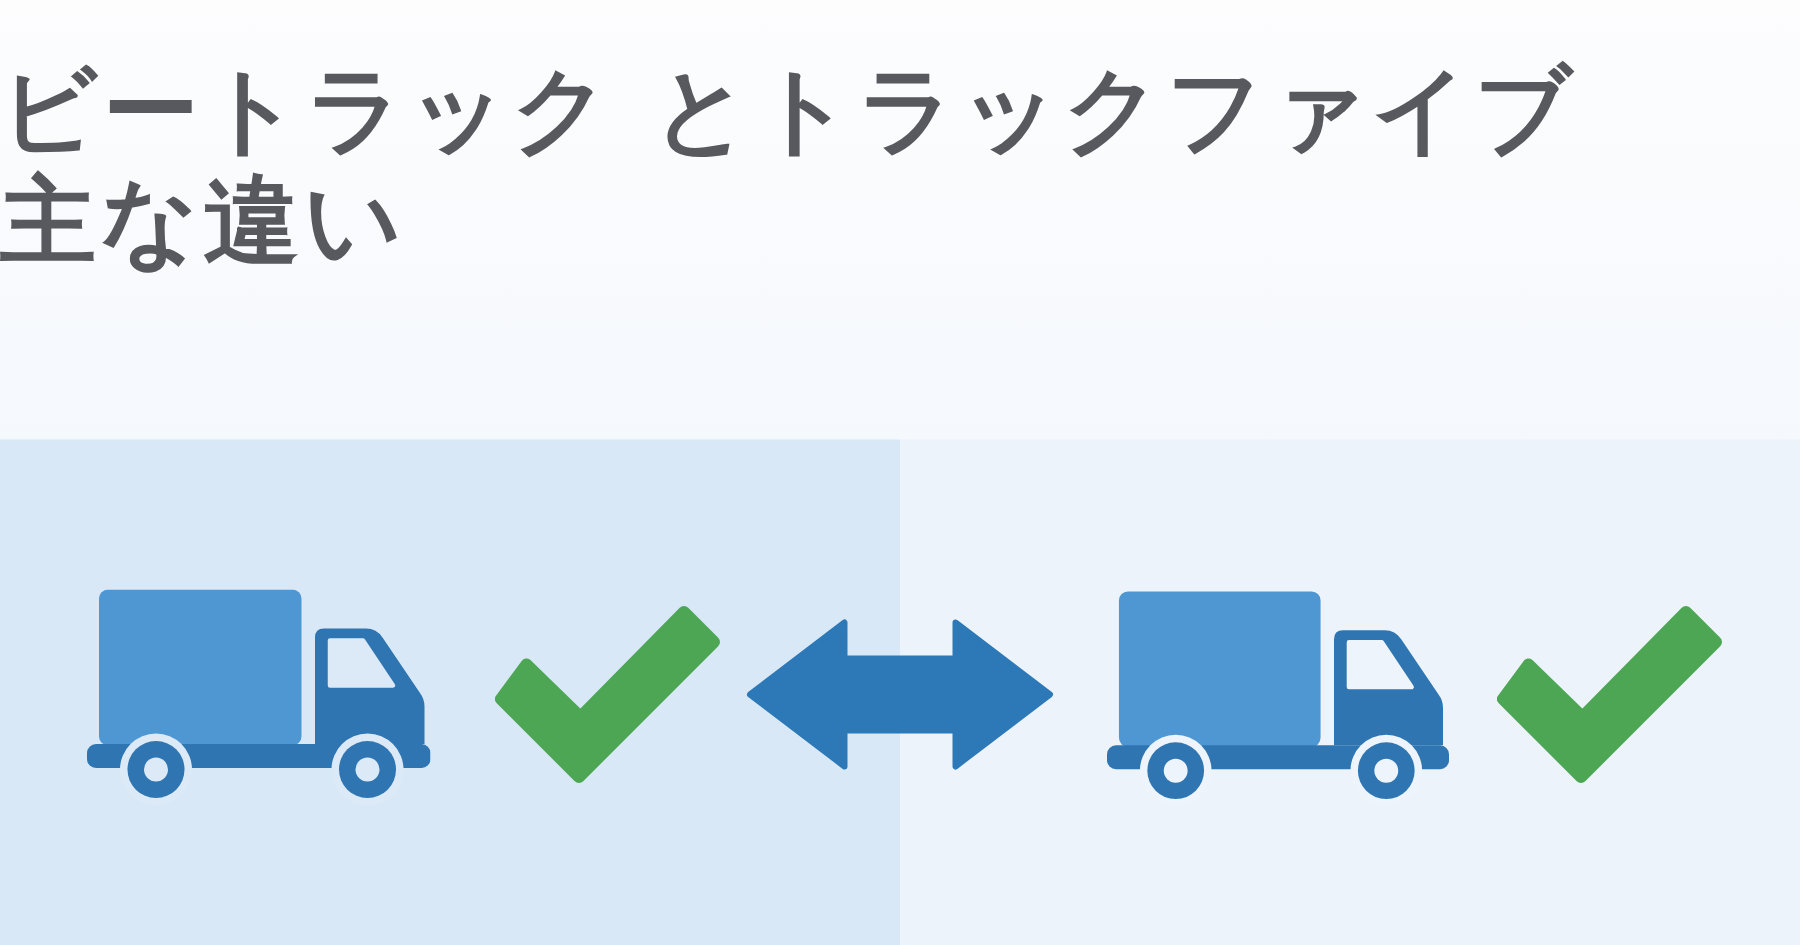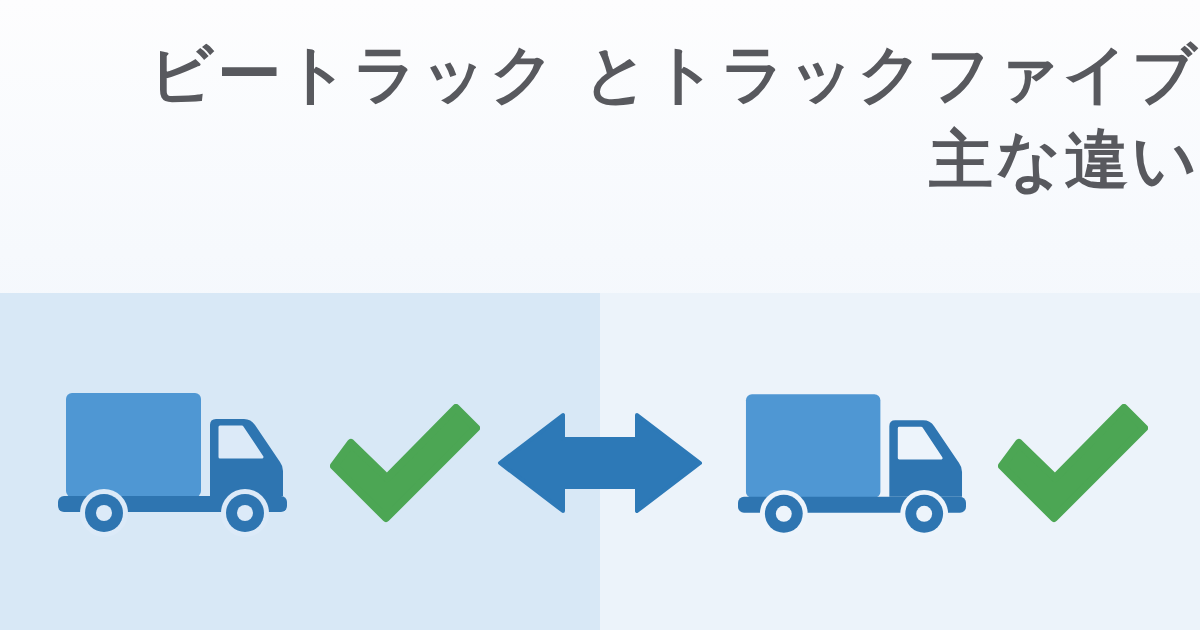--- a/index.html
+++ b/index.html
@@ -4,26 +4,26 @@
 <style>
   html,body{margin:0;padding:0;}
   body{
     width:1200px;height:630px;overflow:hidden;position:relative;
     font-family:"DejaVu Sans","Liberation Sans",sans-serif;
     background:linear-gradient(180deg,#fdfdfe 0%,#f6f9fd 40%,#edf3fa 100%);
   }
   .stage{position:absolute;inset:0;width:1200px;height:630px;}
   .title-block{position:absolute;left:0;top:0;width:1200px;text-align:center;}
   .title-line{
-    position:absolute;left:0;width:1200px;text-align:right;
+    position:absolute;left:0;width:1200px;text-align:left;
     color:#58595e;font-weight:bold;font-size:64px;line-height:1;
     letter-spacing:3px;white-space:nowrap;
   }
   .title-line.l1{top:42px;}
-  .title-line.l2{top:128px;}
+  .title-line.l2{top:116px;}
   .panel{position:absolute;top:293px;height:337px;}
   .panel.left{left:0;width:600px;background:#d8e8f6;}
   .panel.right{left:600px;width:600px;background:#ecf3fa;}
   .icon-abs{position:absolute;display:block;}
   #truck-left{left:58px;top:393px;}
   #check-left{left:330px;top:404px;}
   #arrow-mid{left:497px;top:412px;}
   #truck-right{left:738px;top:394px;}
   #check-right{left:998px;top:404px;}
   .truck-cargo{fill:#4f97d3;}

